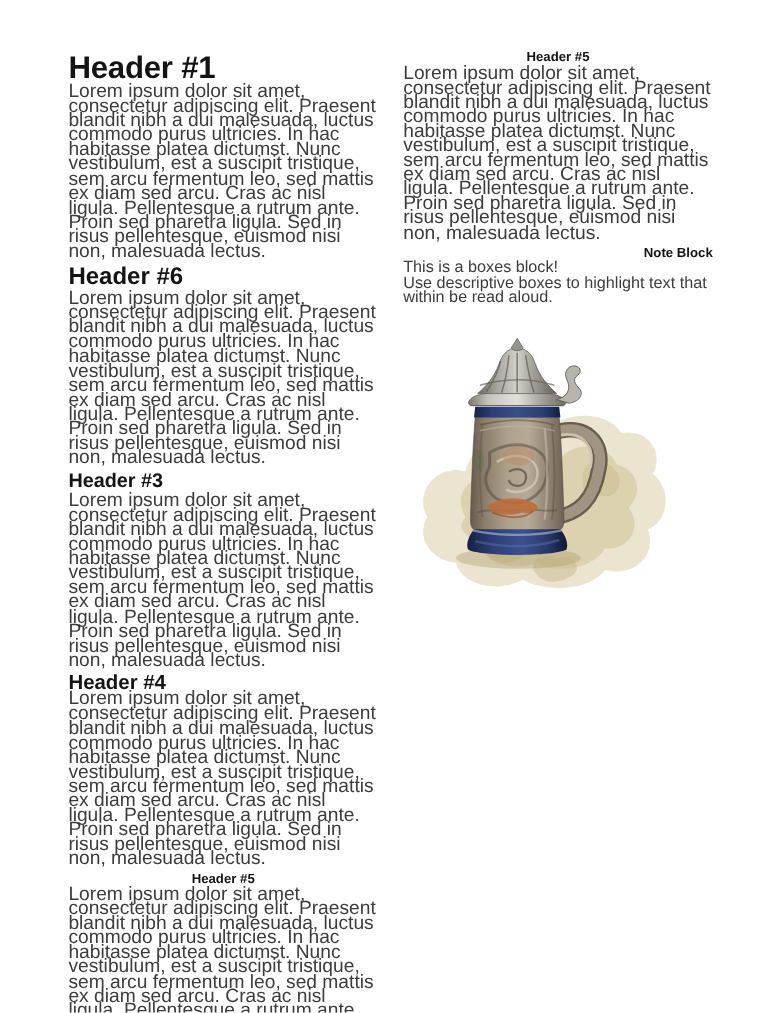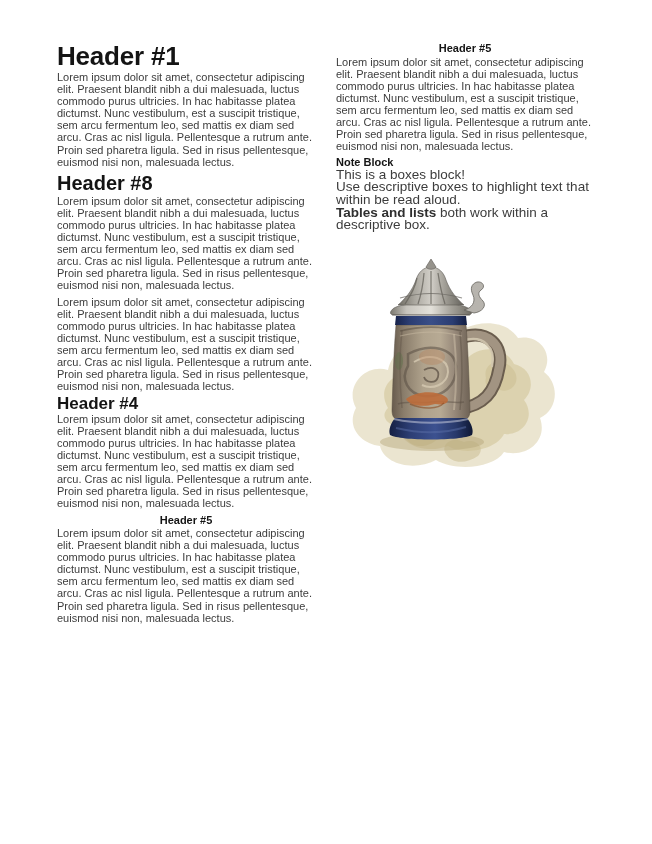--- a/index.html
+++ b/index.html
@@ -6,68 +6,68 @@
   body{
     width:652px;height:844px;
     font-family:"Liberation Sans",sans-serif;
     color:#3c3c3c;
     -webkit-font-smoothing:antialiased;
   }
   .page{position:relative;width:652px;height:844px;background:#ffffff;overflow:hidden;}
   .cols{display:flex;gap:21px;padding:42px 57px 0 57px;}
   .col{width:258px;}
 
-  p.lorem{font-size:11px;line-height:12.1px;margin:0 0 4px 0;}
+  p.lorem{font-size:16px;line-height:12.1px;margin:0 0 4px 0;}
   p.small-body{font-size:13.5px;line-height:12.6px;margin:0;}
 
   h1,h2,h3,h4,h5,.minor-heading{color:#141414;font-weight:700;}
   h1{font-size:26px;line-height:28px;margin:0 0 1px 0;letter-spacing:-0.2px;}
   h2{font-size:20px;line-height:21px;margin:5px 0 1px 0;}
   h3{font-size:16.5px;line-height:17.5px;margin:5px 0 1px 0;}
   h4{font-size:17px;line-height:14.5px;margin:5px 0 1px 0;}
   h5{font-size:11px;line-height:12.5px;margin:3px 0 1px 0;text-align:center;}
   .col-right h5{margin-top:0;}
-  .minor-heading{font-size:11px;line-height:12.5px;margin:2px 0 0 0;}
+  .minor-heading{font-size:11px;line-height:12.5px;margin:2px 0 0 0;text-align:right;}
   .tables-note b{color:#2f2f2f;}
 
   figure.stein{margin:26px 0 0 0;padding:0;width:258px;height:215px;}
   figure.stein svg{display:block;}
 </style>
 </head>
 <body>
 
 <div class="page">
   <div class="cols">
 
     <div class="col col-left">
       <h1>Header #1</h1>
       <p class="lorem">Lorem ipsum dolor sit amet, consectetur adipiscing elit. Praesent blandit nibh a dui malesuada, luctus commodo purus ultricies. In hac habitasse platea dictumst. Nunc vestibulum, est a suscipit tristique, sem arcu fermentum leo, sed mattis ex diam sed arcu. Cras ac nisl ligula. Pellentesque a rutrum ante. Proin sed pharetra ligula. Sed in risus pellentesque, euismod nisi non, malesuada lectus.</p>
 
-      <h2>Header #8</h2>
+      <h2>Header #6</h2>
       <p class="lorem">Lorem ipsum dolor sit amet, consectetur adipiscing elit. Praesent blandit nibh a dui malesuada, luctus commodo purus ultricies. In hac habitasse platea dictumst. Nunc vestibulum, est a suscipit tristique, sem arcu fermentum leo, sed mattis ex diam sed arcu. Cras ac nisl ligula. Pellentesque a rutrum ante. Proin sed pharetra ligula. Sed in risus pellentesque, euismod nisi non, malesuada lectus.</p>
 
+      <h3>Header #3</h3>
       <p class="lorem">Lorem ipsum dolor sit amet, consectetur adipiscing elit. Praesent blandit nibh a dui malesuada, luctus commodo purus ultricies. In hac habitasse platea dictumst. Nunc vestibulum, est a suscipit tristique, sem arcu fermentum leo, sed mattis ex diam sed arcu. Cras ac nisl ligula. Pellentesque a rutrum ante. Proin sed pharetra ligula. Sed in risus pellentesque, euismod nisi non, malesuada lectus.</p>
 
       <h4>Header #4</h4>
       <p class="lorem">Lorem ipsum dolor sit amet, consectetur adipiscing elit. Praesent blandit nibh a dui malesuada, luctus commodo purus ultricies. In hac habitasse platea dictumst. Nunc vestibulum, est a suscipit tristique, sem arcu fermentum leo, sed mattis ex diam sed arcu. Cras ac nisl ligula. Pellentesque a rutrum ante. Proin sed pharetra ligula. Sed in risus pellentesque, euismod nisi non, malesuada lectus.</p>
 
       <h5>Header #5</h5>
       <p class="lorem">Lorem ipsum dolor sit amet, consectetur adipiscing elit. Praesent blandit nibh a dui malesuada, luctus commodo purus ultricies. In hac habitasse platea dictumst. Nunc vestibulum, est a suscipit tristique, sem arcu fermentum leo, sed mattis ex diam sed arcu. Cras ac nisl ligula. Pellentesque a rutrum ante. Proin sed pharetra ligula. Sed in risus pellentesque, euismod nisi non, malesuada lectus.</p>
     </div>
 
     <div class="col col-right">
       <h5>Header #5</h5>
       <p class="lorem">Lorem ipsum dolor sit amet, consectetur adipiscing elit. Praesent blandit nibh a dui malesuada, luctus commodo purus ultricies. In hac habitasse platea dictumst. Nunc vestibulum, est a suscipit tristique, sem arcu fermentum leo, sed mattis ex diam sed arcu. Cras ac nisl ligula. Pellentesque a rutrum ante. Proin sed pharetra ligula. Sed in risus pellentesque, euismod nisi non, malesuada lectus.</p>
 
       <div class="minor-heading">Note Block</div>
       <p class="small-body">This is a boxes block!</p>
 
       <p class="small-body">Use descriptive boxes to highlight text that within be read aloud.</p>
 
-      <p class="small-body tables-note"><b>Tables and lists</b><span> both work within a descriptive box.</span></p>
 
       <figure class="stein">
         <svg width="258" height="215" viewBox="0 0 258 215" xmlns="http://www.w3.org/2000/svg">
           <defs>
             <linearGradient id="gBody" x1="0" y1="0" x2="1" y2="0">
               <stop offset="0" stop-color="#675b4d"></stop>
               <stop offset="0.15" stop-color="#8a7d6b"></stop>
               <stop offset="0.40" stop-color="#afa28c"></stop>
               <stop offset="0.62" stop-color="#b7aa94"></stop>
               <stop offset="0.80" stop-color="#97897a"></stop>

